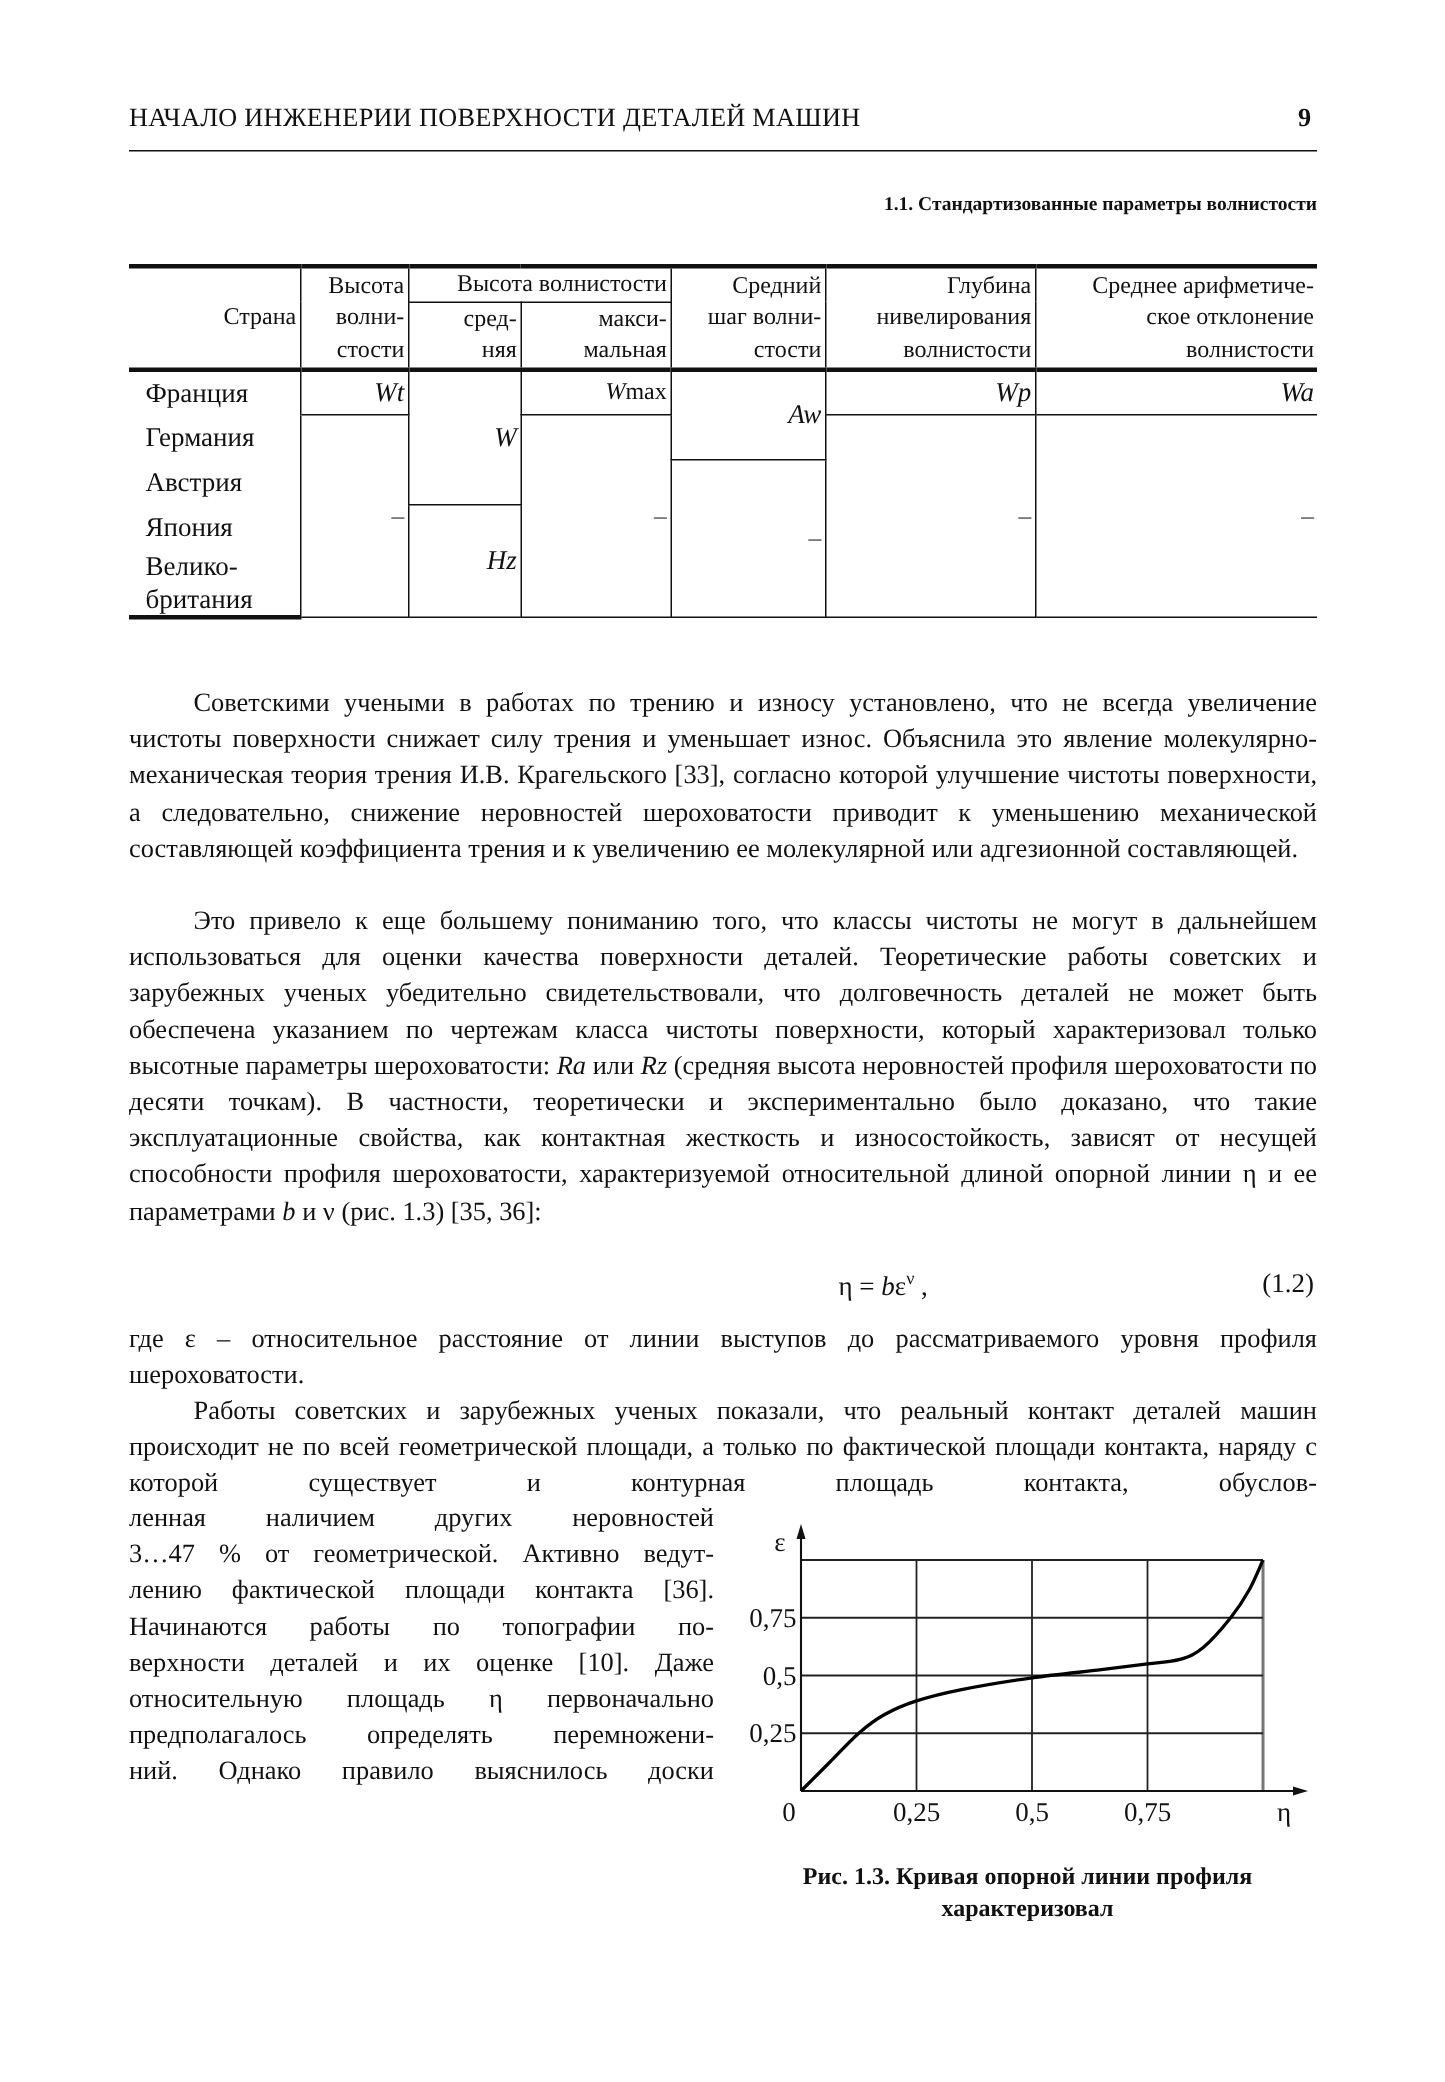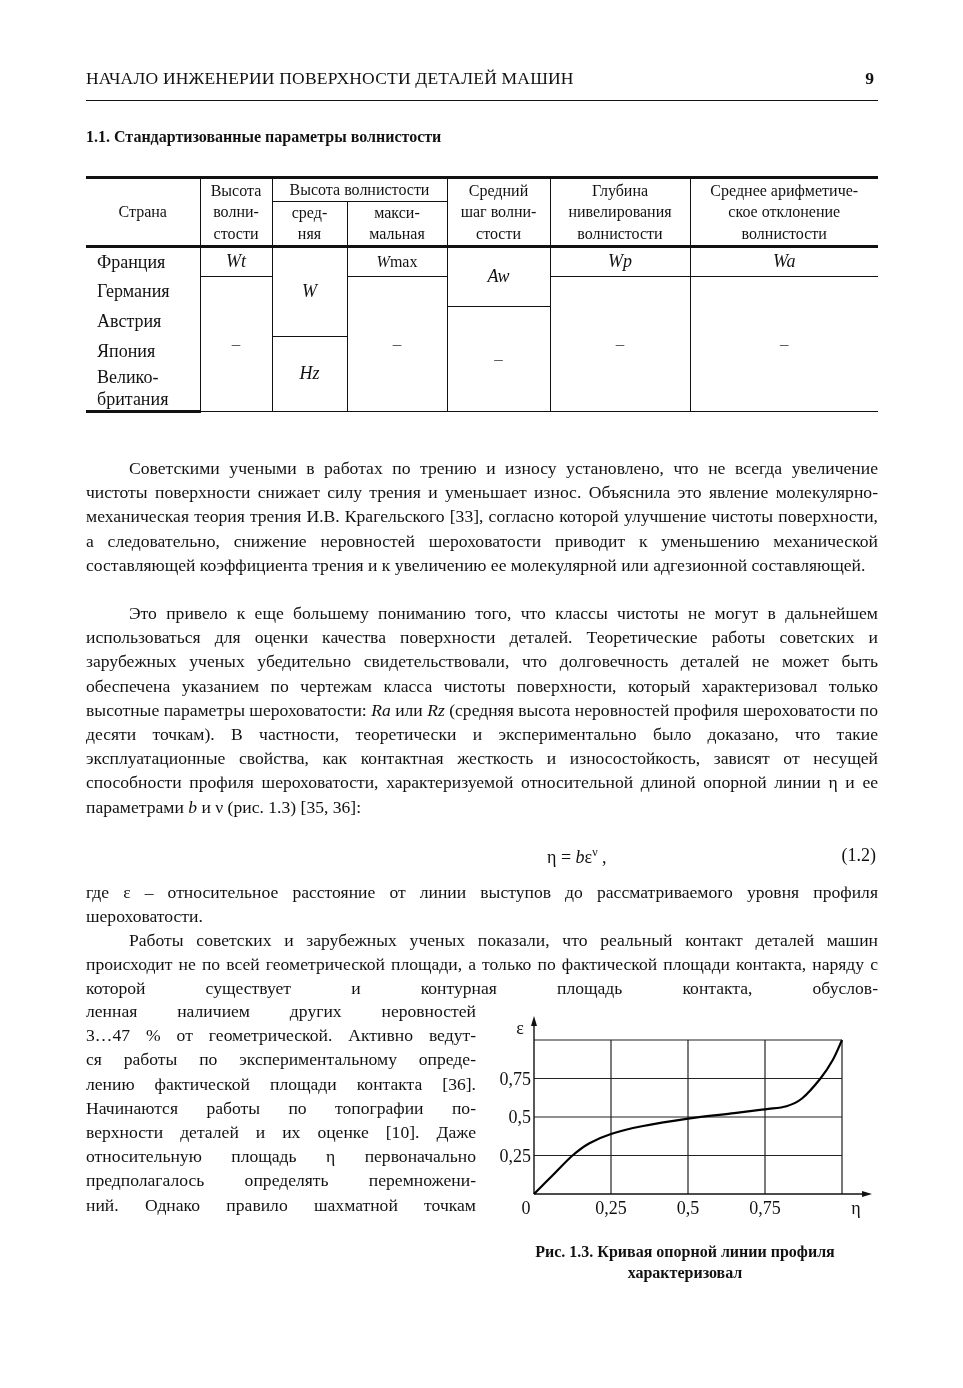--- a/index.html
+++ b/index.html
@@ -3,43 +3,43 @@
 <meta charset="utf-8">
 <style>
   html, body { margin:0; padding:0; background:#fff; }
   body { width:963px; height:1388px; position:relative; overflow:hidden;
          font-family:"Liberation Serif","DejaVu Serif",serif; color:#111; }
   .abs { position:absolute; }
   .running-head { left:86px; top:68px; width:792px; height:24px; font-size:17.5px; }
   .running-head .title { position:absolute; left:0; right:0; text-align:left; letter-spacing:0.2px; }
   .running-head .page { position:absolute; right:4px; font-weight:bold; }
   .head-rule { left:86px; top:100px; width:792px; height:0; border-top:1.5px solid #111; }
-  .table-title { left:86px; top:128px; width:792px; text-align:left; font-weight:bold; font-size:16px;font-family:Liberation Serif, serif; }
+  .table-title { left:86px; top:128px; width:792px; text-align:right; font-weight:bold; font-size:13px;font-family:Liberation Serif, serif; }
 
   table.waviness { position:absolute; left:86px; top:176px; width:792px; border-collapse:collapse;
                    font-size:16px; line-height:21.5px; }
-  table.waviness td, table.waviness th { border:1px solid #111; padding:0 2px; text-align:center; font-weight:normal; vertical-align:middle; }
+  table.waviness td, table.waviness th { border:1px solid #111; padding:0 2px; text-align:right; font-weight:normal; vertical-align:middle; }
   table.waviness tr.top th { border-top:3px solid #111; }
   table.waviness th.first, table.waviness td.first { border-left:none; }
   table.waviness th.last, table.waviness td.last { border-right:none; }
   table.waviness thead tr.sub th { border-bottom:3px solid #111; }
   table.waviness th.country-h { border-bottom:3px solid #111; }
   table.waviness tbody tr:last-child td { border-bottom:3px solid #111; }
   table.waviness td.country { text-align:left; padding-left:11px; border-top:none; border-bottom:none; font-size:18px; line-height:22px; }
   table.waviness tbody tr:last-child td.country { border-bottom:3px solid #111; }
   table.waviness td.sym { font-style:italic; font-size:18px; }
   table.waviness td.dash { color:#444; font-size:17px; }
   .rh { height:30px; }
 
   .body-text { font-size:17.6px; line-height:24.2px; text-align:justify; }
   .para { position:absolute; left:86px; width:792px; }
   .indent { text-indent:43px; }
   .para p { margin:0; }
   .formula { position:absolute; left:86px; width:792px; top:845px; height:26px; font-size:18px; }
-  .formula .expr { position:absolute; left:461px; }
+  .formula .expr { position:absolute; left:473px; }
   .formula .num { position:absolute; right:2px; }
   .left-col { position:absolute; left:86px; top:999px; width:390px; font-size:17.6px; line-height:24.2px; text-align:justify; }
   .left-col .ln { display:block; text-align-last:justify; }
   .left-col .ln.last { text-align-last:justify; }
   i { font-style:italic; }
 
   .fig { position:absolute; left:490px; top:1010px; width:390px; height:220px; }
   .caption { position:absolute; left:490px; top:1241px; width:390px; text-align:center; font-weight:bold; font-size:16px; line-height:21px; }
 </style>
 </head>
@@ -150,27 +150,26 @@
   <p>где ε – относительное расстояние от линии выступов до рассматриваемого уровня профиля шероховатости.</p>
 </div>
 
 <div class="para body-text indent" style="top:928px">
   <p style="text-align-last:justify">Работы советских и зарубежных ученых показали, что реальный контакт деталей машин происходит не по всей геометрической площади, а только по фактической площади контакта, наряду с которой существует и контурная площадь контакта, обуслов-</p>
 </div>
 
 <div class="left-col">
   <span class="ln">ленная наличием других неровностей</span>
   <span class="ln">3…47 % от геометрической. Активно ведут-</span>
-  <span class="ln">ся работы по экспериментальному опреде-</span>
   <span class="ln">лению фактической площади контакта [36].</span>
   <span class="ln">Начинаются работы по топографии по-</span>
   <span class="ln">верхности деталей и их оценке [10]. Даже</span>
   <span class="ln">относительную площадь η первоначально</span>
   <span class="ln">предполагалось определять перемножени-</span>
-  <span class="ln last">ний. Однако правило шахматной точкам</span>
+  <span class="ln last">ний. Однако правило выяснилось доски</span>
 </div>
 
 <svg class="fig" id="bearing-chart" viewBox="0 0 390 220" xmlns="http://www.w3.org/2000/svg">
   <g id="grid">
       <line x1="121" y1="184" x2="121" y2="30" stroke="#222" stroke-width="1.2"></line>
       <line x1="198" y1="184" x2="198" y2="30" stroke="#222" stroke-width="1.2"></line>
       <line x1="275" y1="184" x2="275" y2="30" stroke="#222" stroke-width="1.2"></line>
       <line x1="352" y1="184" x2="352" y2="30" stroke="#777" stroke-width="2"></line>
       <line x1="44" y1="145.5" x2="352" y2="145.5" stroke="#222" stroke-width="1.2"></line>
       <line x1="44" y1="107" x2="352" y2="107" stroke="#222" stroke-width="1.2"></line>

